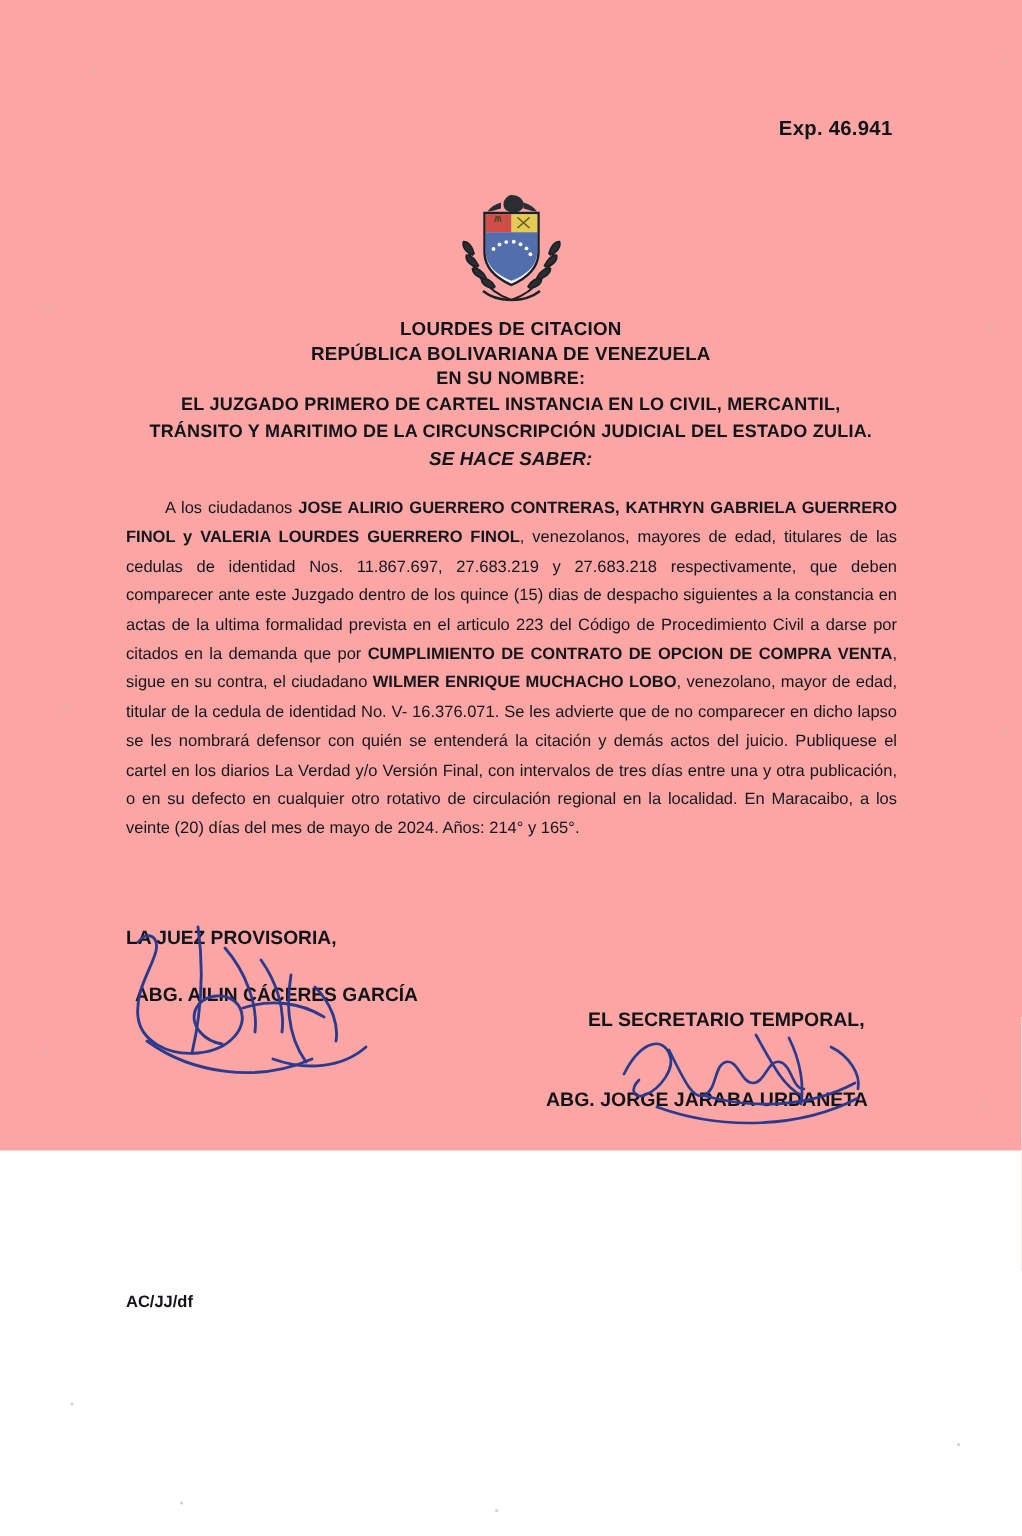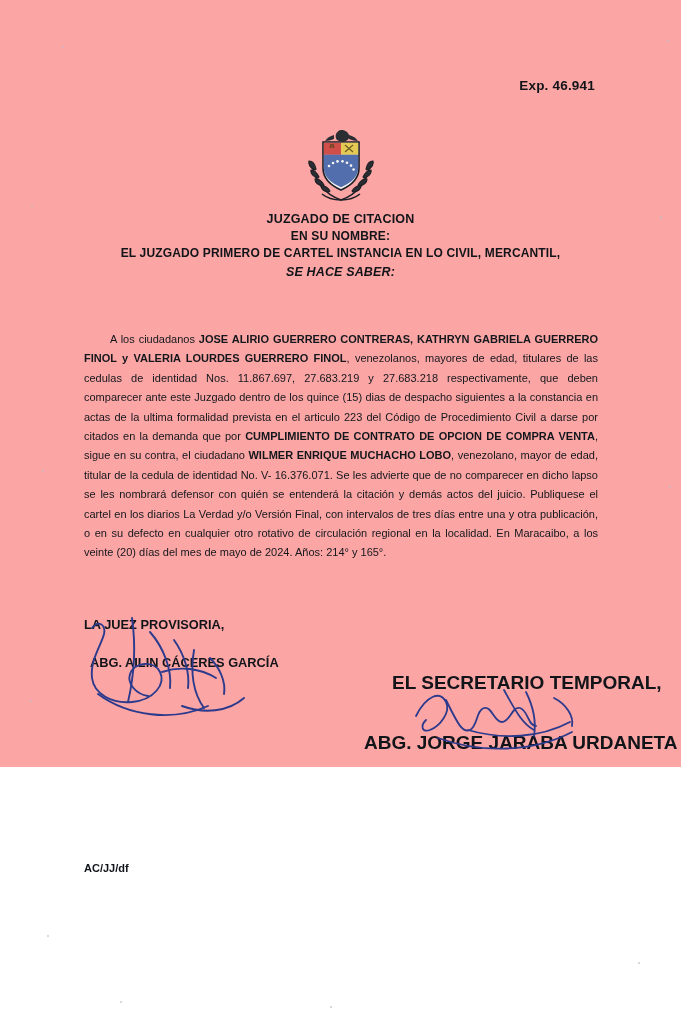--- a/index.html
+++ b/index.html
@@ -81,21 +81,21 @@
   }
   .sig-left .name {
     margin-top: 23px;
     margin-left: 6px;
     display: block;
   }
   .sig-right {
     position: absolute;
     top: 672px;
     left: 392px;
-    font-size: 19px;
+    font-size: 13px;
     font-weight: bold;
   }
   .sig-right .name {
     margin-top: 38px;
     margin-left: -28px;
     display: block;
   }
   .footer-ref {
     position: absolute;
     top: 862px;
@@ -169,23 +169,25 @@
           <circle cx="55.6" cy="43.5" r="1.3"></circle>
         </g>
 
         <path d="M34 22 l0 -4 M32 22 l1 -4 M36 22 l-1 -4" stroke="#5a4520" stroke-width="1"></path>
         <path d="M47 19 l8 7 M55 19 l-8 7" stroke="#6a5a22" stroke-width="1.1"></path>
       </g>
     </svg>
   </div>
 
   <div class="head-block">
-    <div class="h-1">JUZGADO DE CITACION</div>
+    <div class="h-1">LOURDES DE CITACION</div>
+    <div class="h-2">REPÚBLICA BOLIVARIANA DE VENEZUELA</div>
     <div class="h-3">EN SU NOMBRE:</div>
     <div class="h-4">EL JUZGADO PRIMERO DE CARTEL INSTANCIA EN LO CIVIL, MERCANTIL,</div>
+    <div class="h-4">TRÁNSITO Y MARITIMO DE LA CIRCUNSCRIPCIÓN JUDICIAL DEL ESTADO ZULIA.</div>
     <div class="h-5">SE HACE SABER:</div>
   </div>
 
   <div class="body-text">
     <span>A los ciudadanos </span><b>JOSE ALIRIO GUERRERO CONTRERAS, KATHRYN GABRIELA GUERRERO FINOL y VALERIA LOURDES GUERRERO FINOL</b><span>, venezolanos, mayores de edad, titulares de las cedulas de identidad Nos. 11.867.697, 27.683.219 y 27.683.218 respectivamente, que deben comparecer ante este Juzgado dentro de los quince (15) dias de despacho siguientes a la constancia en actas de la ultima formalidad prevista en el articulo 223 del Código de Procedimiento Civil a darse por citados en la demanda que por </span><b>CUMPLIMIENTO DE CONTRATO DE OPCION DE COMPRA VENTA</b><span>, sigue en su contra, el ciudadano </span><b>WILMER ENRIQUE MUCHACHO LOBO</b><span>, venezolano, mayor de edad, titular de la cedula de identidad No. V- 16.376.071. Se les advierte que de no comparecer en dicho lapso se les nombrará defensor con quién se entenderá la citación y demás actos del juicio. Publiquese el cartel en los diarios La Verdad y/o Versión Final, con intervalos de tres días entre una y otra publicación, o en su defecto en cualquier otro rotativo de circulación regional en la localidad. En Maracaibo, a los veinte (20) días del mes de mayo de 2024. Años: 214° y 165°.</span>
   </div>
 
   <div class="sig-left">
     <span>LA JUEZ PROVISORIA,</span>
     <span class="name">ABG. AILIN CÁCERES GARCÍA</span>

